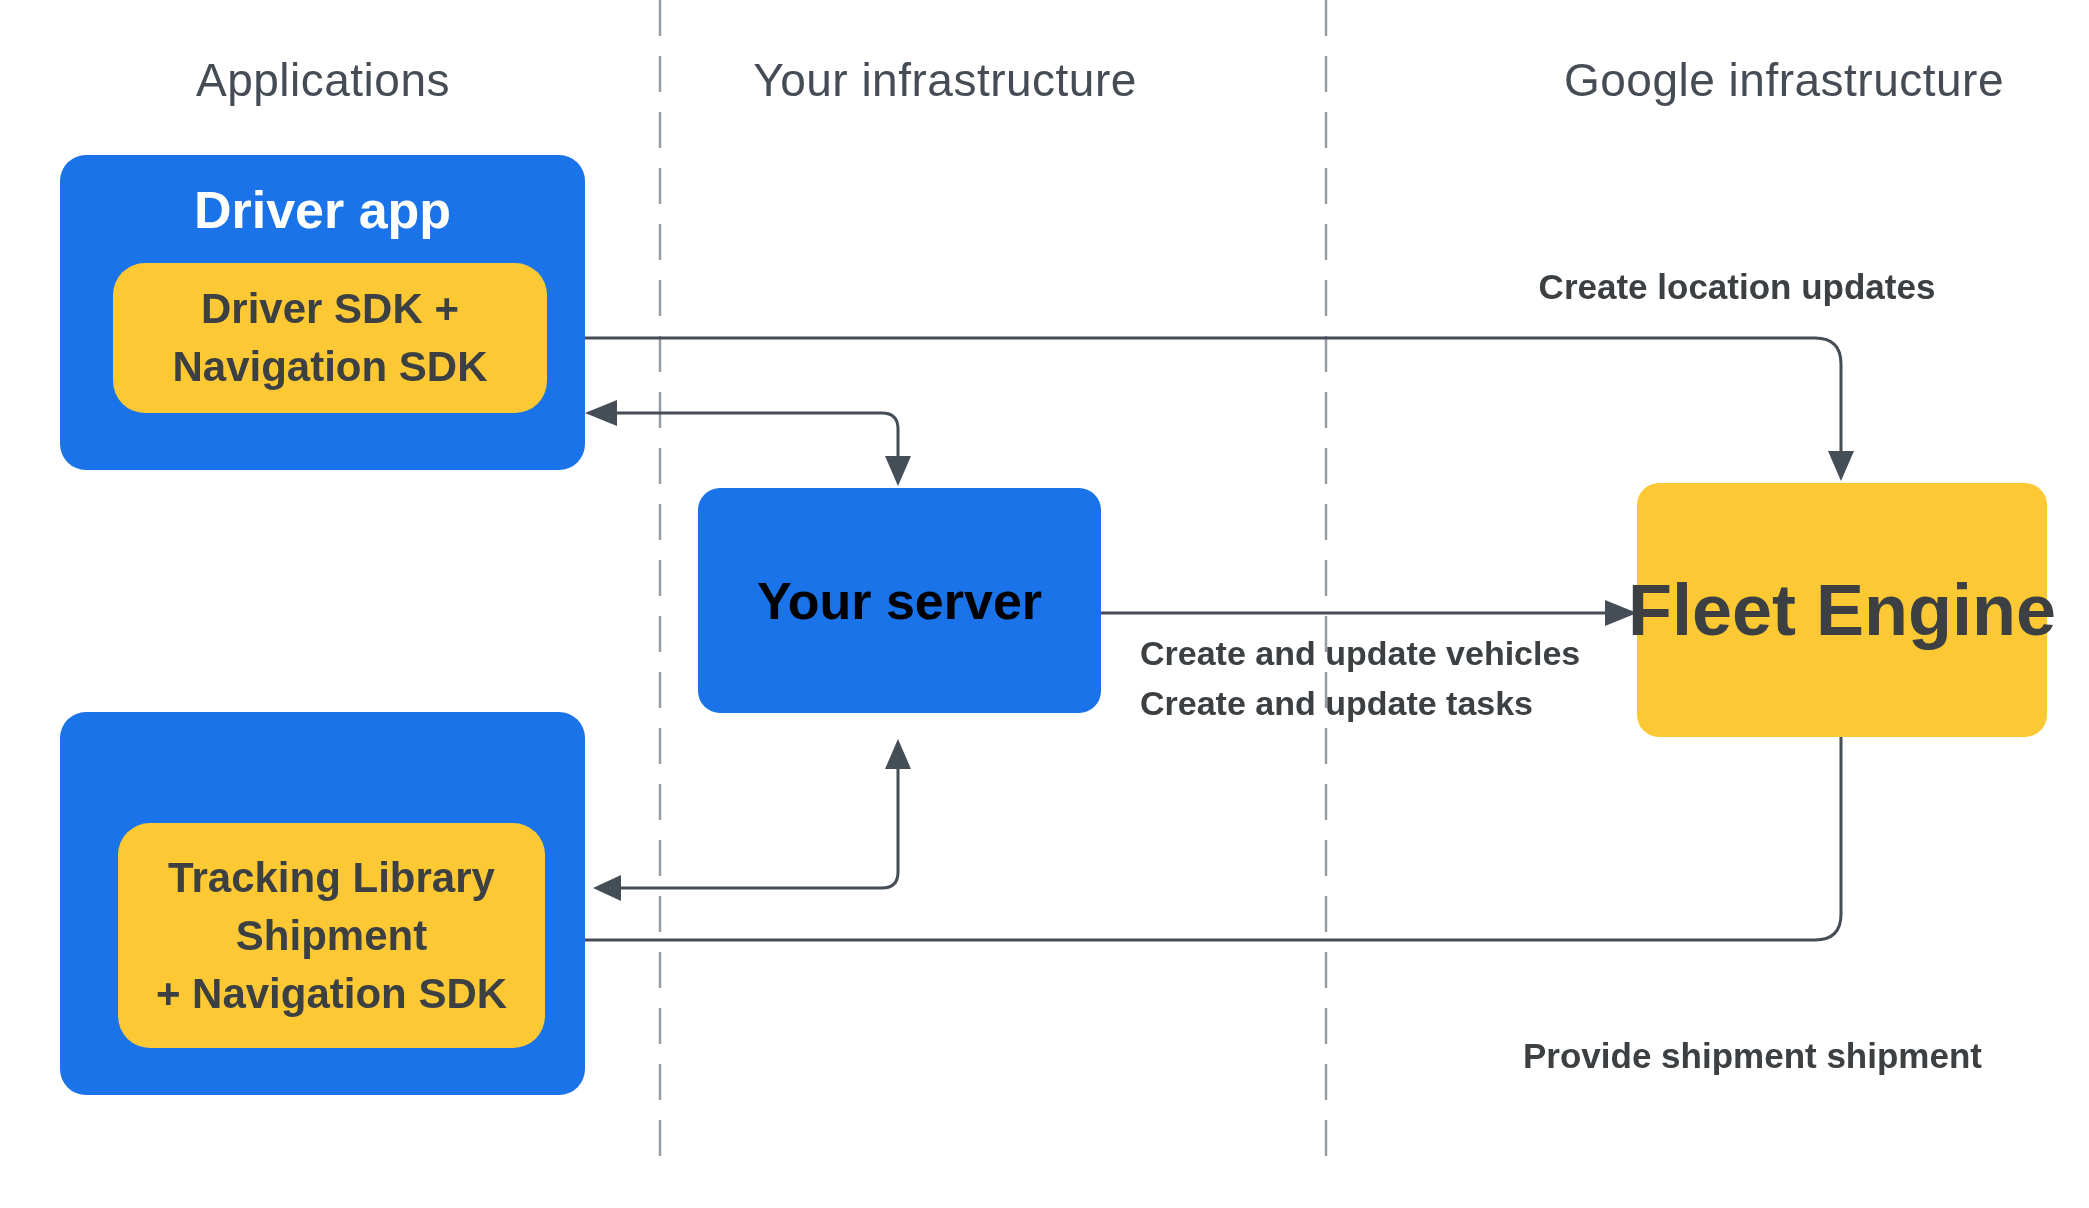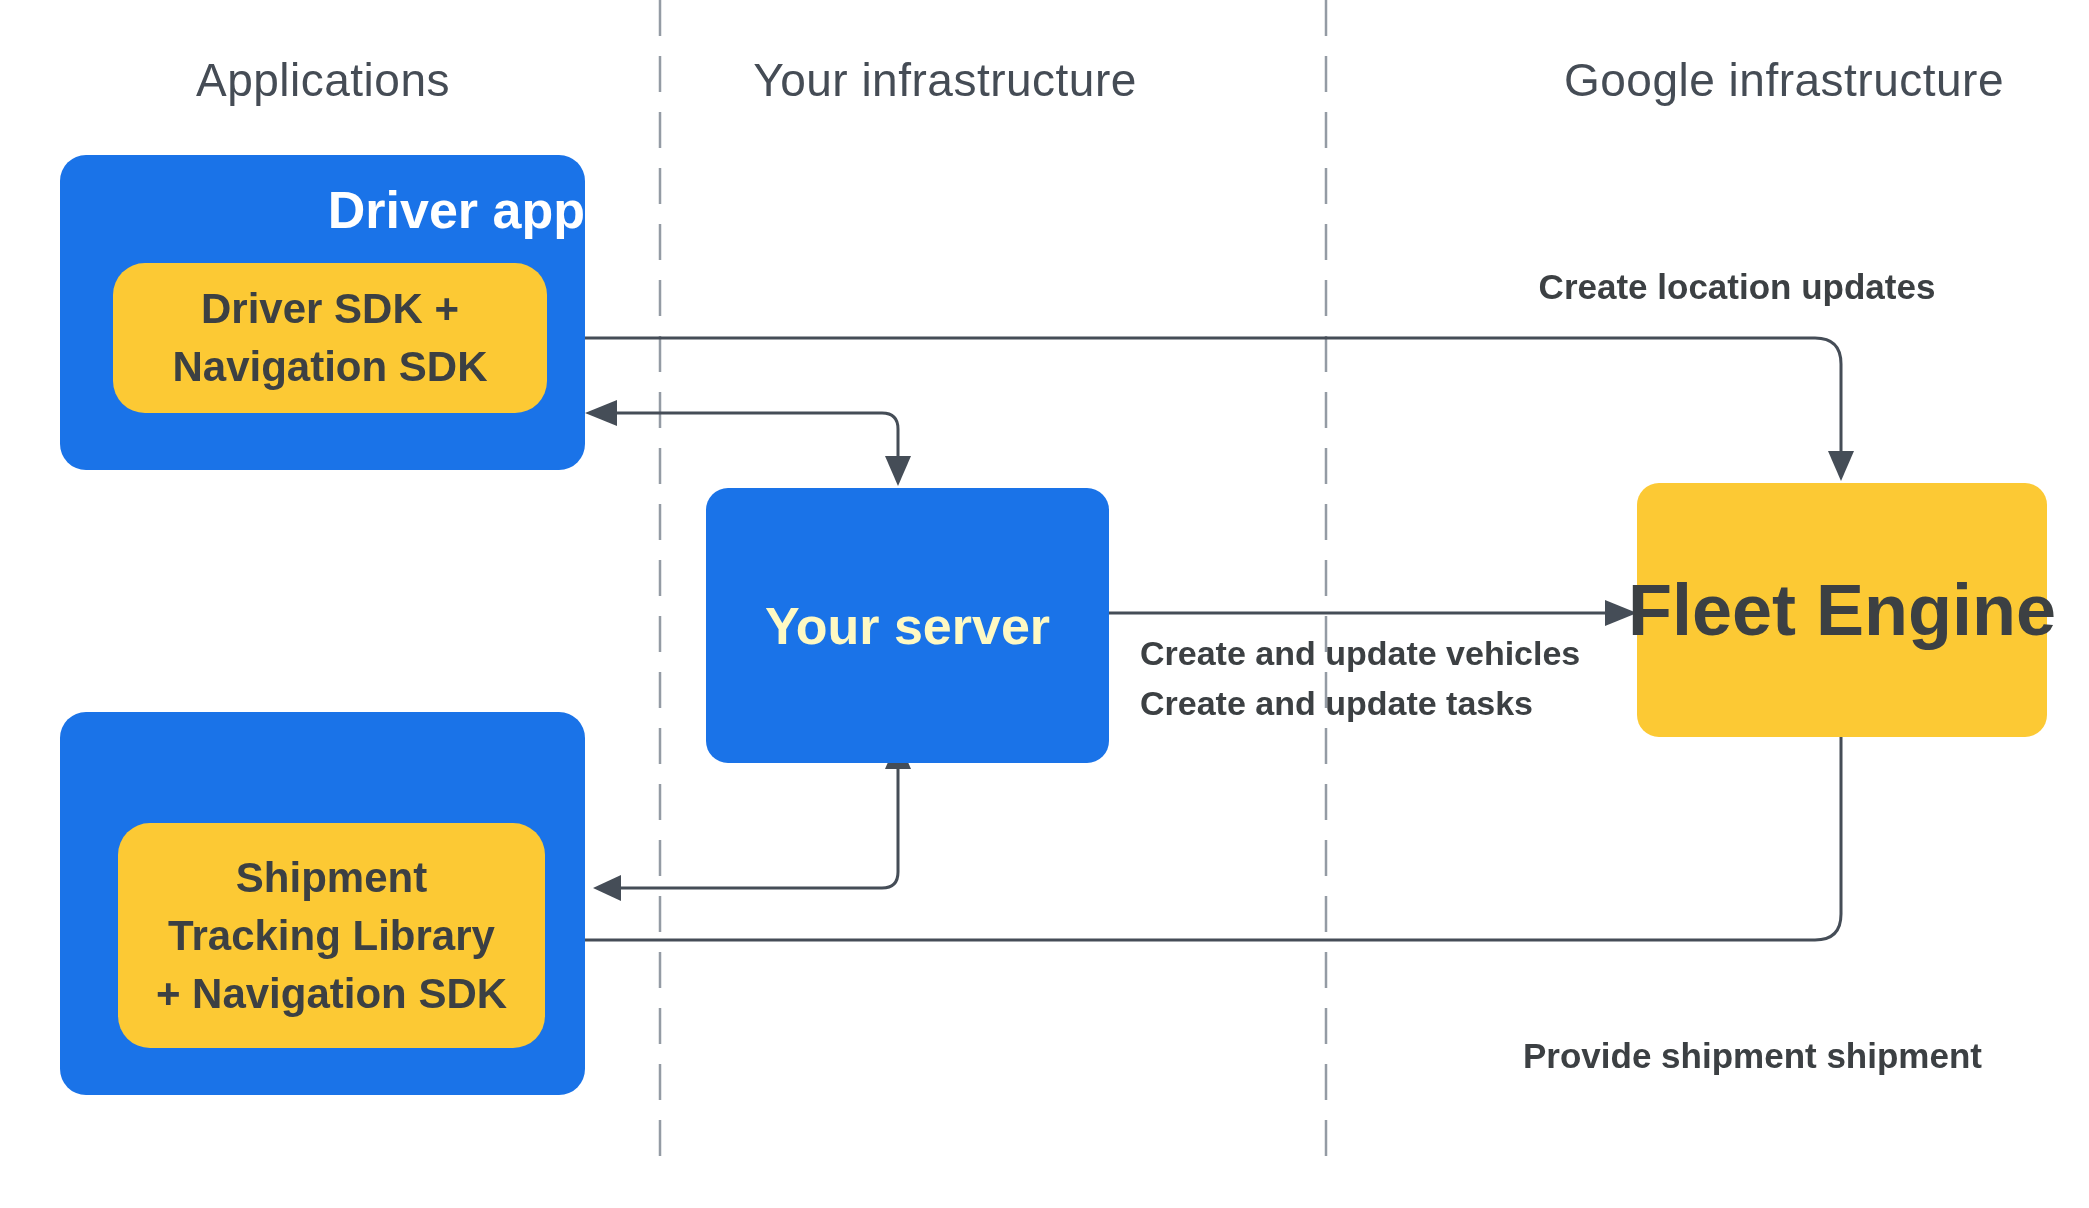--- a/index.html
+++ b/index.html
@@ -30,21 +30,21 @@
   #hdr-yours{left:685px;}
   #hdr-google{left:1524px;}
 
   .appbox{
     position:absolute;background:var(--blue);border-radius:26px;
   }
   #driver-app{left:60px;top:155px;width:525px;height:315px;}
   #consumer-app{left:60px;top:712px;width:525px;height:383px;}
 
   .appbox .title{
-    position:absolute;left:0;width:100%;text-align:right;
+    position:absolute;left:0;width:100%;text-align:center;
     color:#ffffff;font-size:52px;font-weight:700;white-space:nowrap;
   }
   #driver-app .title{top:25px;height:60px;line-height:60px;}
   #consumer-app .title{top:26px;height:60px;line-height:60px;}
 
   .sdkbox{
     position:absolute;background:var(--yellow);border-radius:32px;
     display:flex;flex-direction:column;justify-content:center;align-items:center;
   }
   #driver-sdk{left:53px;top:108px;width:434px;height:150px;}
@@ -53,22 +53,22 @@
     display:block;text-align:center;
     color:var(--sdk_text);font-size:42px;font-weight:700;
     line-height:58px;white-space:nowrap;
   }
 
   .bigbox{
     position:absolute;border-radius:22px;
     display:flex;justify-content:center;align-items:center;
     white-space:nowrap;font-weight:700;
   }
-  #your-server{left:698px;top:488px;width:403px;height:275px;background:var(--blue);
-    color:#fef9c3;font-size:52px;margin-left:8px;}
+  #your-server{left:698px;top:488px;width:403px;height:225px;background:var(--blue);
+    color:#000000;font-size:52px;}
   #fleet-engine{left:1637px;top:483px;width:410px;height:254px;background:var(--yellow);
     color:var(--label_text);font-size:72px;}
 
   .edge-label{
     position:absolute;color:var(--label_text);font-weight:700;white-space:nowrap;
   }
   #lbl-location{left:1527px;top:262px;width:420px;height:50px;line-height:50px;
     text-align:center;font-size:35px;}
   #lbl-create{left:1140px;top:628px;width:500px;font-size:34px;line-height:50px;text-align:left;}
   #lbl-shipment{left:1523px;top:1031px;width:440px;height:50px;line-height:50px;
@@ -129,22 +129,22 @@
   <div class="appbox" id="driver-app">
     <div class="title">Driver app</div>
     <div class="sdkbox" id="driver-sdk">
       <span class="line">Driver SDK +</span>
       <span class="line">Navigation SDK</span>
     </div>
   </div>
 
   <div class="appbox" id="consumer-app">
     <div class="sdkbox" id="consumer-sdk">
+      <span class="line">Tracking Library</span>
       <span class="line">Shipment</span>
-      <span class="line">Tracking Library</span>
       <span class="line">+ Navigation SDK</span>
     </div>
   </div>
 
   <div class="bigbox" id="your-server">Your server</div>
 
   <div class="bigbox" id="fleet-engine">Fleet Engine</div>
 
   <div class="edge-label" id="lbl-location">Create location updates</div>
 

